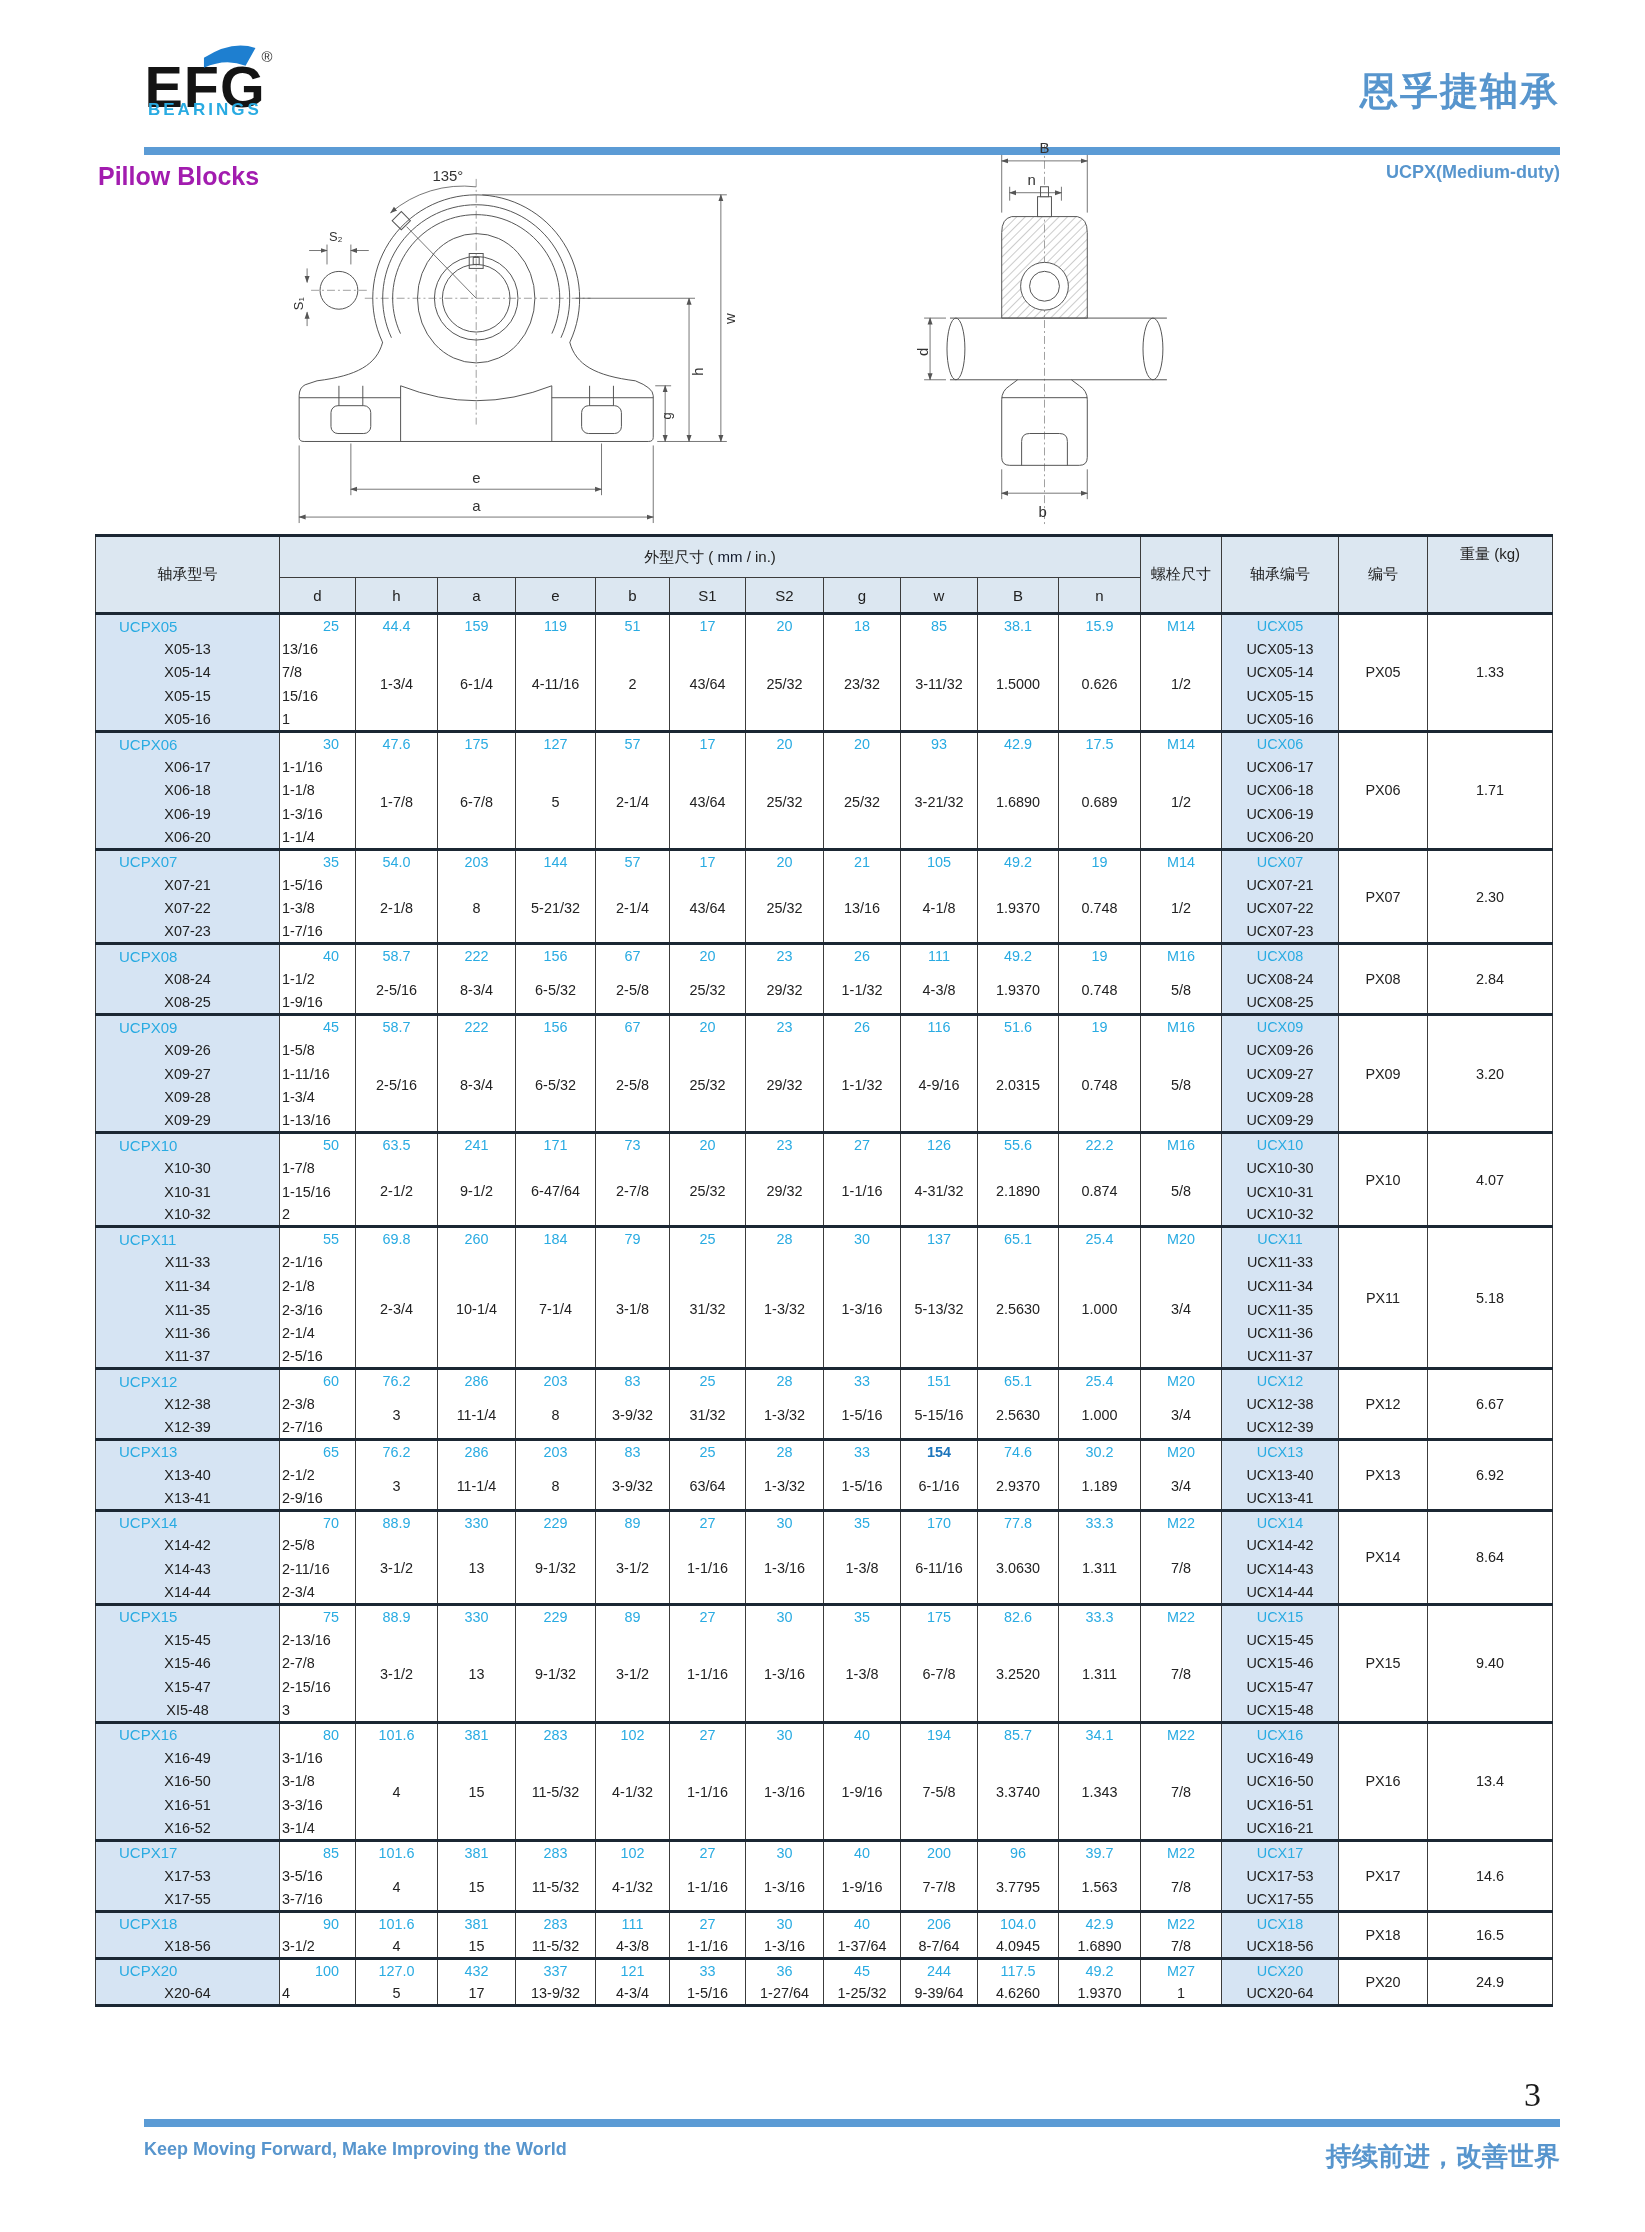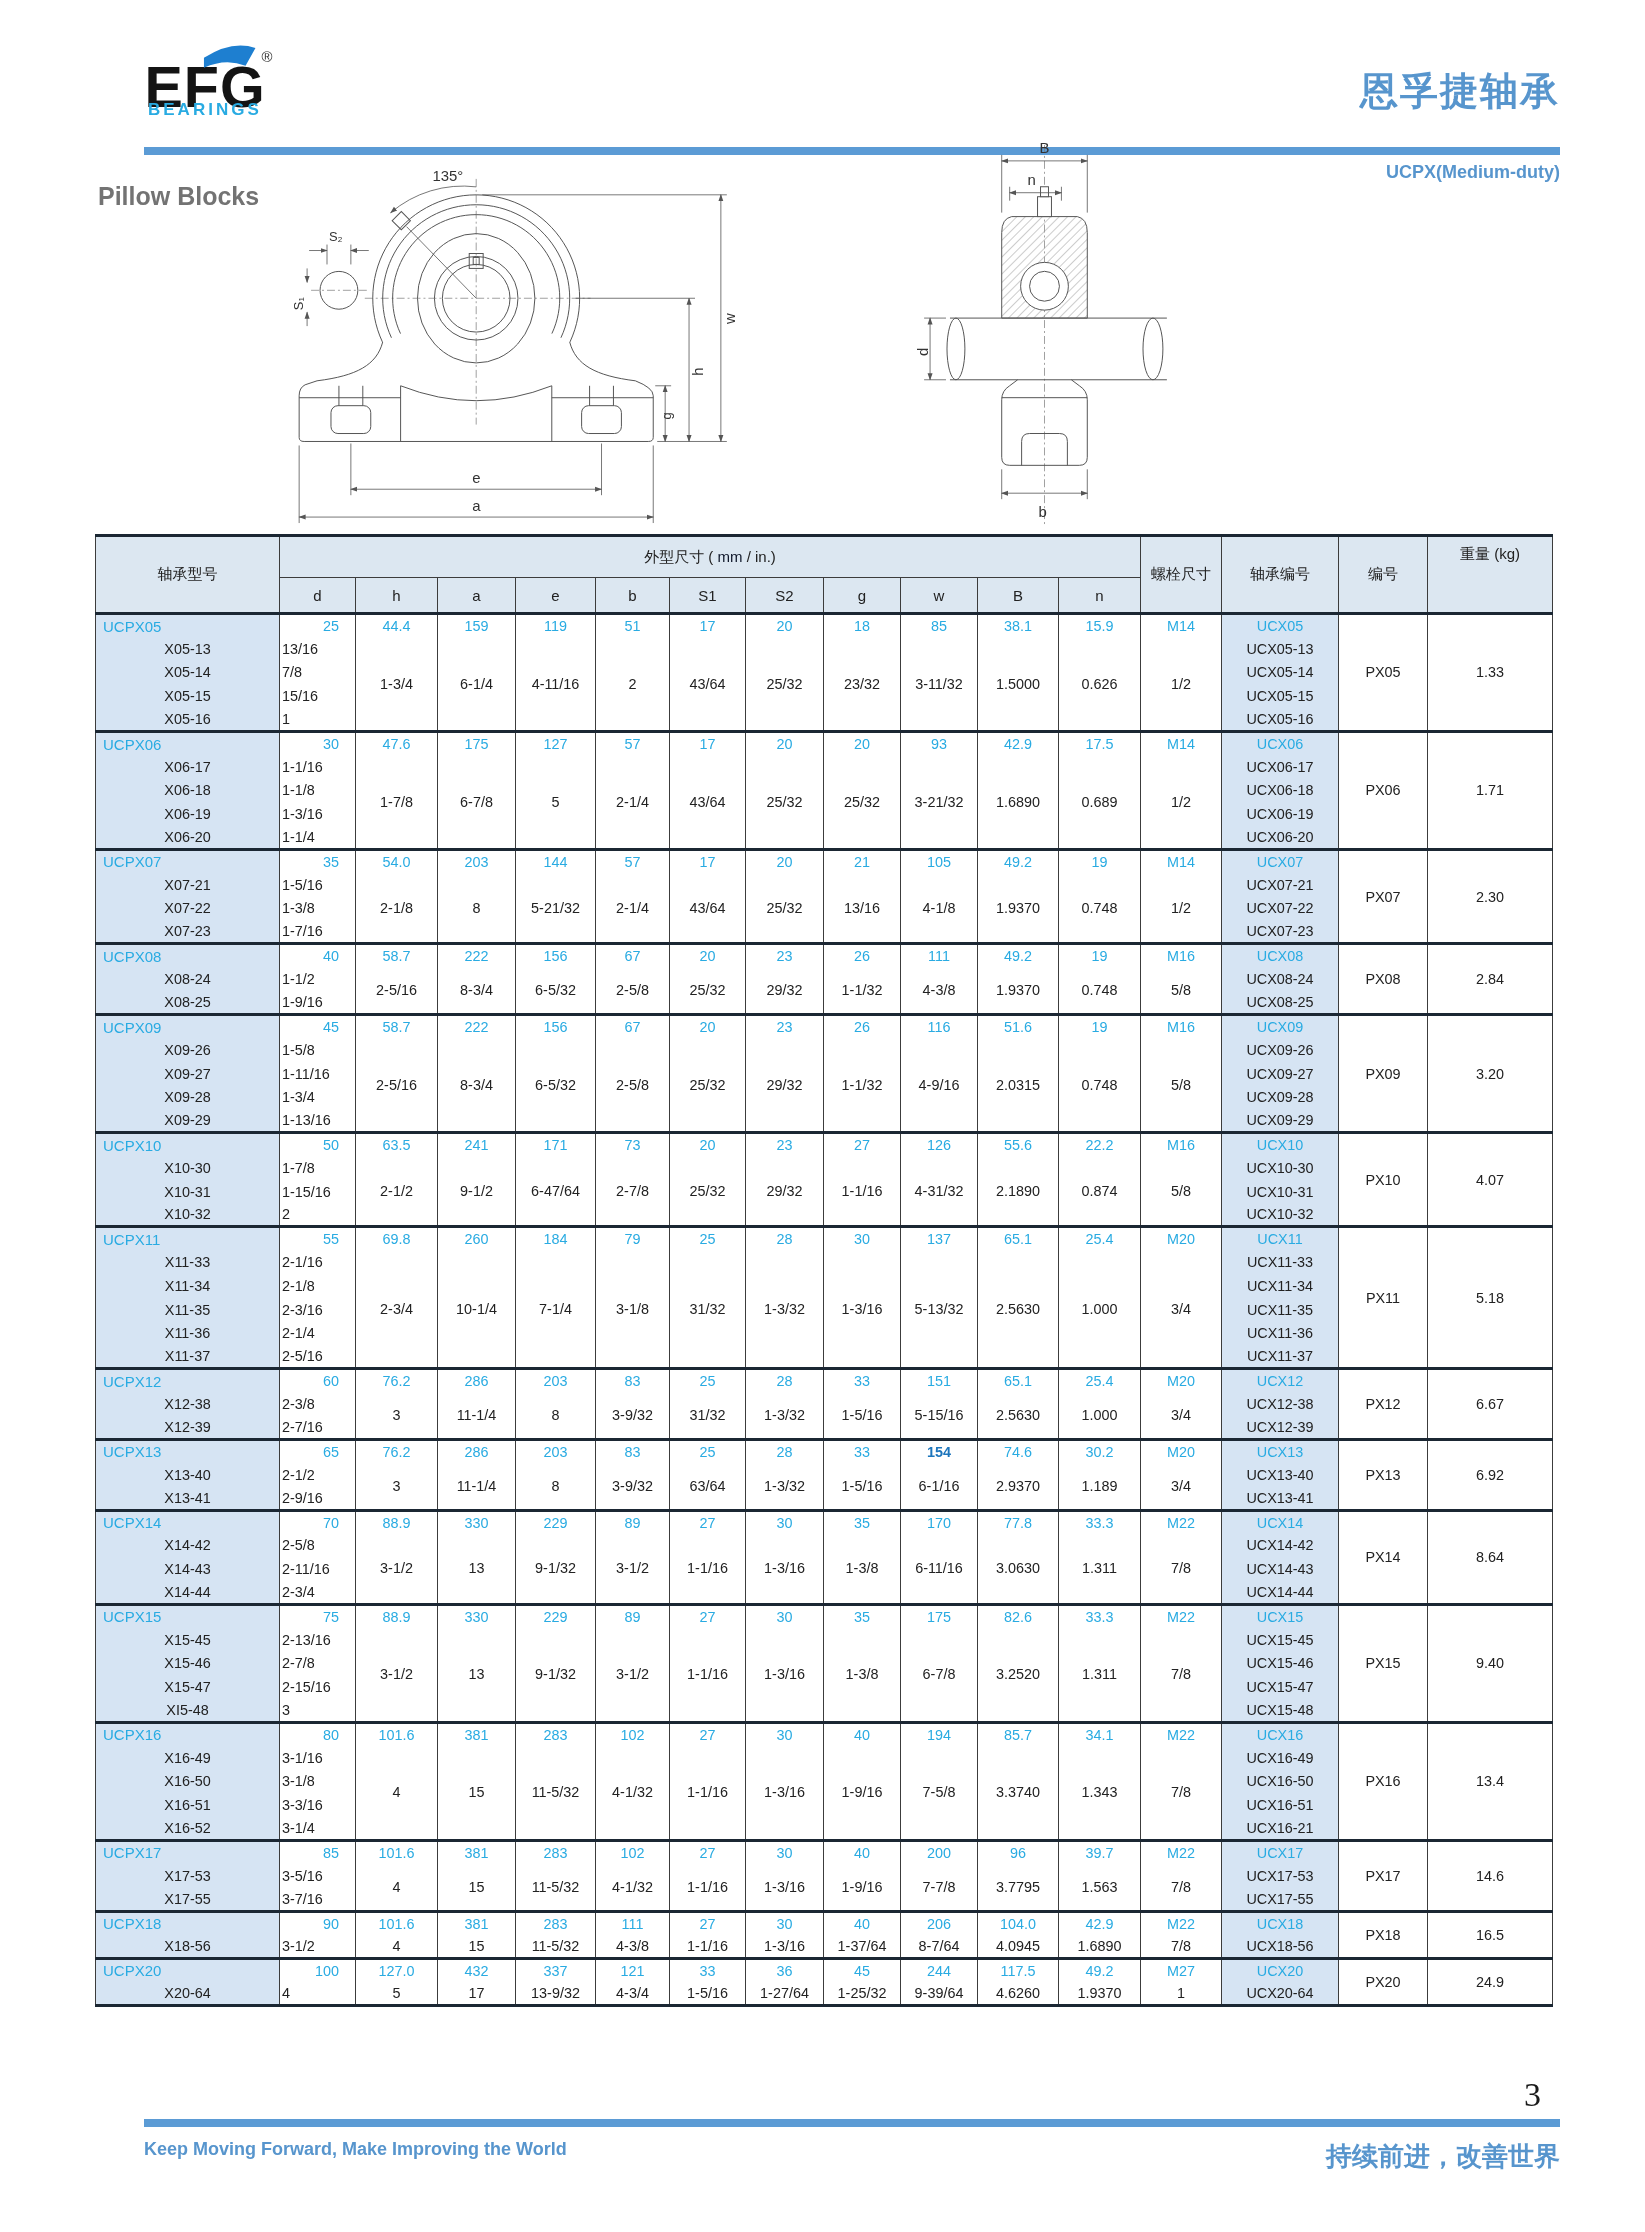--- a/index.html
+++ b/index.html
@@ -4,21 +4,21 @@
 <style>
   html,body{margin:0;padding:0;background:#ffffff;}
   body{width:1646px;height:2233px;position:relative;font-family:"Liberation Sans",sans-serif;color:#222;}
 
   
   .logo{position:absolute;left:144px;top:42px;width:219px;height:109px;}
   .logo-bearings{position:absolute;left:4px;top:58px;font-size:17px;letter-spacing:3px;color:#29abe2;font-weight:bold;}
   .brand-cn{position:absolute;right:86px;top:66px;font-size:38px;font-weight:bold;color:#5795cd;letter-spacing:2px;}
   .hbar{position:absolute;left:144px;width:1416px;height:8px;background:#5b9bd5;}
   .hbar.top{top:147px;}
-  .section-title{position:absolute;left:98px;top:162px;font-size:25px;font-weight:bold;color:#737373;margin-top:20px;}
+  .section-title{position:absolute;left:98px;top:162px;font-size:25px;font-weight:bold;color:#a21caf;}
   .series-title{position:absolute;right:86px;top:162px;font-size:18px;font-weight:bold;color:#5795cd;}
 
   
   .draw{position:absolute;}
   .draw text{font-family:"Liberation Sans",sans-serif;font-size:15px;fill:#333;}
   .draw .sm{font-size:13px;}
   .thin{stroke:#555;stroke-width:1;fill:none;}
   .dim{stroke:#555;stroke-width:0.8;fill:none;}
   .dash{stroke:#777;stroke-width:0.7;fill:none;stroke-dasharray:8 3 2 3;}
 
@@ -30,21 +30,21 @@
     font-size:14.4px;text-align:center;vertical-align:middle;overflow:hidden;white-space:nowrap;}
   .spec thead th{background:#dce7f1;font-weight:normal;font-size:15px;}
   .spec thead{border-bottom:3px solid #1b2733;}
   .spec thead tr.h1{height:42px;}
   .spec thead tr.h2{height:36px;border-top:1px solid #3c3c3c;}
   .spec thead th.wt{vertical-align:top;padding-top:8px;}
   .mmblue{color:#0f172a;}
   .spec tbody tr{height:23.6px;}
   .spec tbody tr.group-start td{border-top:3px solid #1b2733;}
   td.model-col{background:#d6e4f3;}
-  td.group-model{text-align:left;padding-left:7px;color:#29abe2;font-size:15px;}
+  td.group-model{text-align:left;padding-left:23px;color:#29abe2;font-size:15px;}
   td.metric{color:#29abe2;}
   td.metric-d{color:#29abe2;text-align:right;padding-right:16px;}
   td.bold-w{color:#1c75bc;font-weight:bold;}
   td.d-inch{text-align:left;padding-left:2px;}
 
   
   .page-no{position:absolute;left:1524px;top:2076px;font-size:34px;color:#1a1a1a;font-family:"Liberation Serif",serif;}
   .hbar.bottom{top:2119px;}
   .footer-en{position:absolute;left:144px;top:2139px;font-size:18px;font-weight:bold;color:#5795cd;}
   .footer-cn{position:absolute;right:86px;top:2139px;font-size:26px;font-weight:bold;color:#5795cd;}

